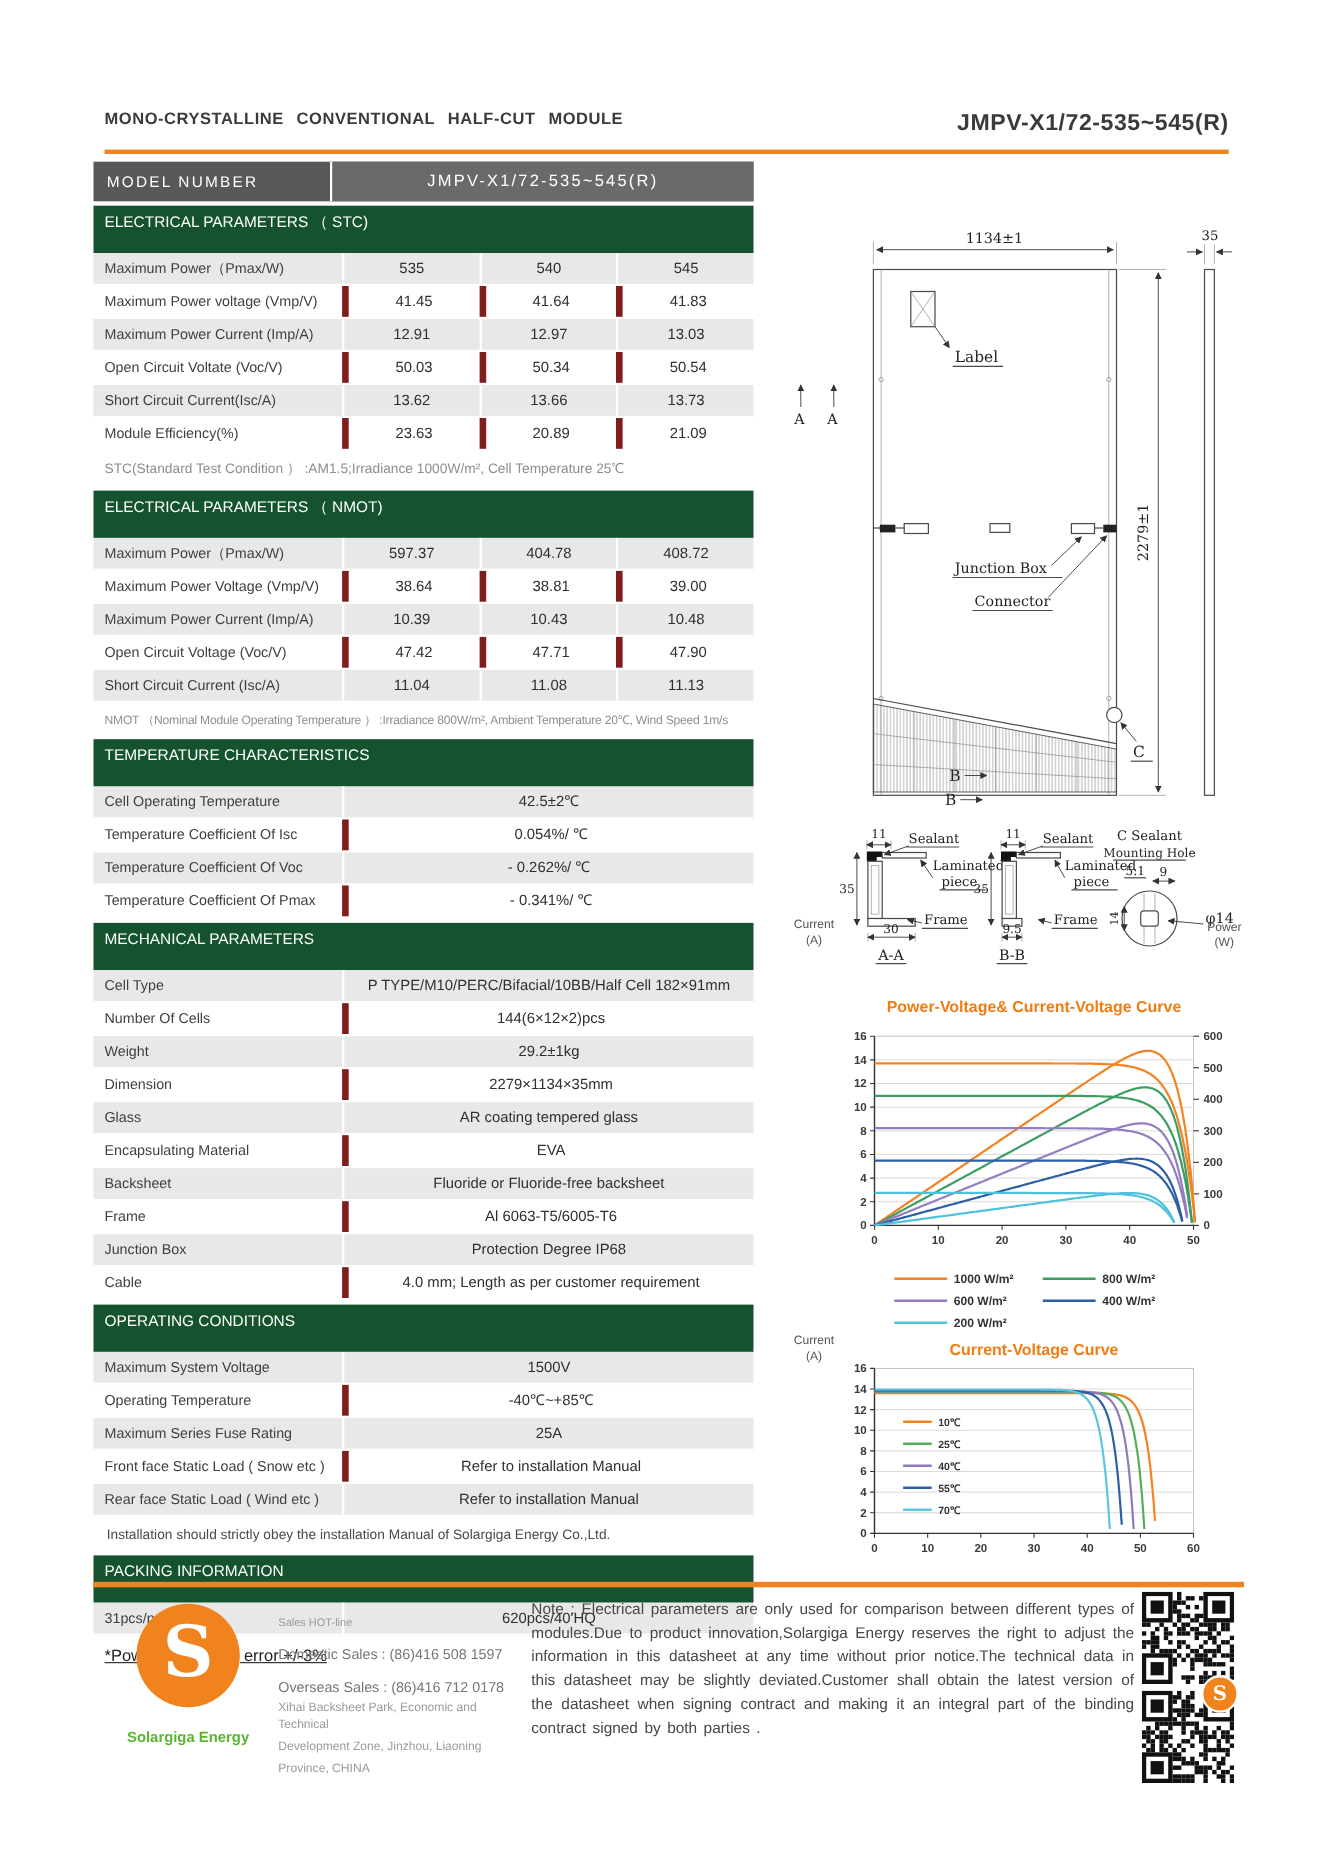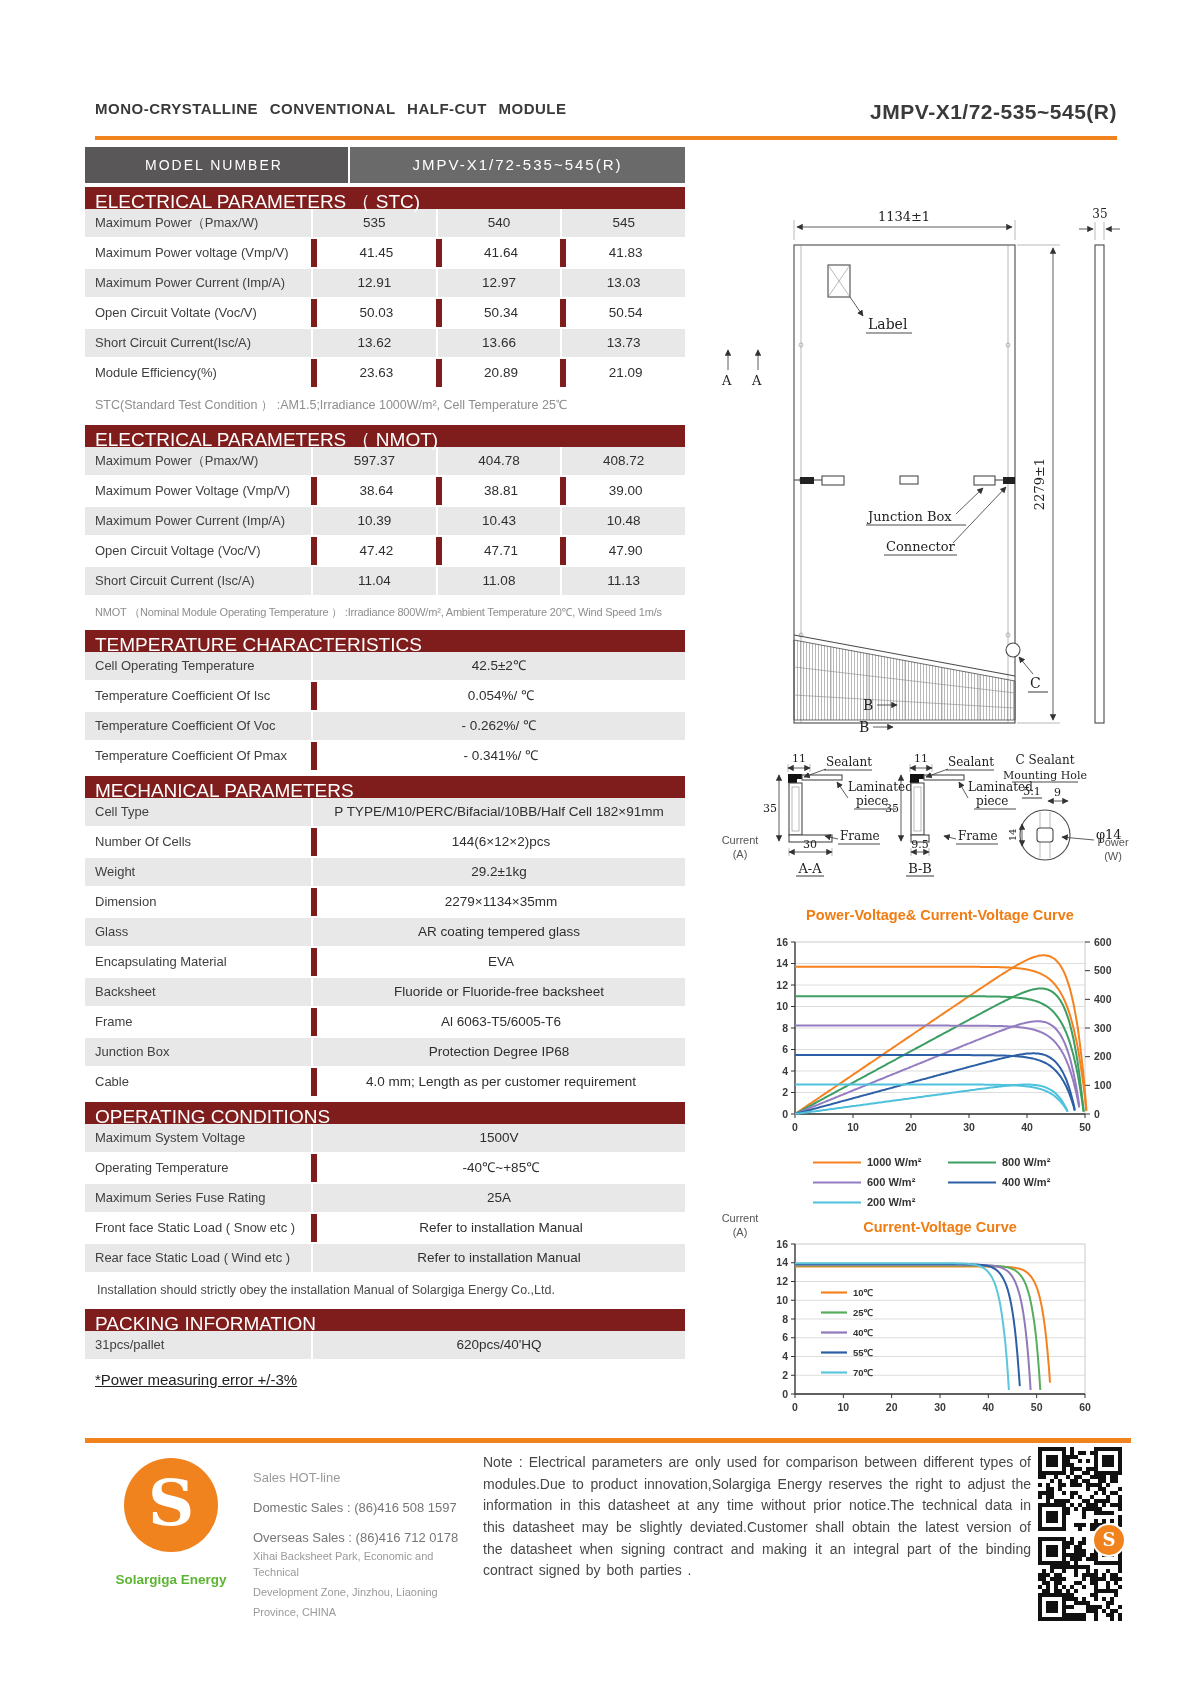--- a/index.html
+++ b/index.html
@@ -5,24 +5,24 @@
   html,body{margin:0;padding:0;background:#fff;}
   .page{position:relative;width:1200px;height:1697px;background:#fff;overflow:hidden;
         font-family:"Liberation Sans",sans-serif;color:#3c3c3c;}
   
   .hdr{position:absolute;left:95px;top:100px;width:1022px;display:flex;justify-content:space-between;}
   .hdr .t1{font-size:15px;font-weight:bold;color:#3a3a3a;word-spacing:7px;letter-spacing:.5px;}
   .hdr .t2{font-size:21px;font-weight:bold;color:#3a3a3a;letter-spacing:.5px;}
   .hrule{position:absolute;left:95px;top:136px;width:1022px;height:4px;background:#F0831E;}
   
   .lcol{position:absolute;left:85px;top:147px;width:600px;}
-  .mrow{display:flex;height:36px;background:#595757;color:#fff;padding-left:48px;}
+  .mrow{display:flex;height:36px;background:#595757;color:#fff;}
   .mrow .ml{width:215px;padding-left:12px;line-height:36px;font-size:14px;letter-spacing:2px;box-sizing:border-box;}
   .mrow .mv{flex:1;text-align:center;line-height:36px;font-size:15px;letter-spacing:2px;background:#6a6a6a;border-left:2px solid #fff;}
-  .sech{height:22px;line-height:29px;margin-top:4px;background:#7f1d1d;color:#fff;font-size:19px;padding-left:10px;}
+  .sech{height:43px;line-height:29px;margin-top:4px;background:#14532d;color:#fff;font-size:14px;padding-left:10px;}
   .trow{display:flex;height:28px;line-height:28px;border-bottom:2px solid #fff;background:#fff;font-size:13px;}
   .trow.alt{background:#e9e8e8;}
   .tl{width:226px;padding-left:10px;box-sizing:border-box;color:#3f3f3f;}
   .tv{flex:1;text-align:center;font-size:13.5px;color:#2f2f2f;border-left:2px solid #fff;}
   .trow:not(.alt) .tv{border-left:6px solid #7f1d1d;}
   .note{font-size:12.5px;color:#8e8e8e;padding:8px 2px 7px 10px;}
   .note.small{font-size:11px;letter-spacing:-.2px;padding:7px 0 6px 10px;}
   .note.dark{color:#4a4a4a;padding:9px 2px 8px 12px;}
   .pnote{font-size:15px;color:#222;padding:10px 0 8px 10px;text-decoration:underline;}
   
@@ -39,21 +39,21 @@
   .tick{font-size:10.5px;font-weight:bold;fill:#3a3a3a;font-family:"Liberation Sans",sans-serif;}
   .alab{font-size:11px;fill:#555;font-family:"Liberation Sans",sans-serif;}
   .ctitle2{font-size:14.5px;font-weight:bold;fill:#F07C12;font-family:"Liberation Sans",sans-serif;}
   .ltext{fill:#333;font-weight:bold;font-family:"Liberation Sans",sans-serif;}
   
   .fdiv{position:absolute;left:85px;top:1438px;width:1046px;height:5px;background:#F0831E;}
   .logo{position:absolute;left:124px;top:1458px;width:94px;height:94px;border-radius:50%;background:#F0831E;
         color:#fff;font-family:"DejaVu Serif",serif;font-weight:bold;font-size:64px;line-height:90px;text-align:center;}
   .brand{position:absolute;left:96px;top:1572px;width:150px;text-align:center;color:#5CB531;font-weight:bold;font-size:13.5px;}
   .contact{position:absolute;left:253px;top:1470px;width:215px;}
-  .contact .c1{color:#9a9a9a;font-size:13px;}
+  .contact .c1{color:#9a9a9a;font-size:10px;}
   .contact .c2{color:#767676;font-size:13px;margin-top:15px;}
   .contact .c3{color:#9a9a9a;font-size:11px;margin-top:4px;line-height:1.45;}
   .contact .c3:first-of-type{margin-top:12px;}
   .fnote{position:absolute;left:483px;top:1452px;width:548px;font-size:14px;color:#474747;text-align:justify;line-height:1.55;word-spacing:2px;}
   .qrbox{position:absolute;left:1038px;top:1447px;width:92px;height:180px;}
   .qrbox .q{position:absolute;left:0;}
   .sbadge{position:absolute;left:54px;top:76px;width:30px;height:30px;border-radius:50%;background:#F0831E;border:2px solid #fff;
           color:#fff;font-family:"DejaVu Serif",serif;font-weight:bold;font-size:18px;line-height:29px;text-align:center;}
 </style>
 </head>

